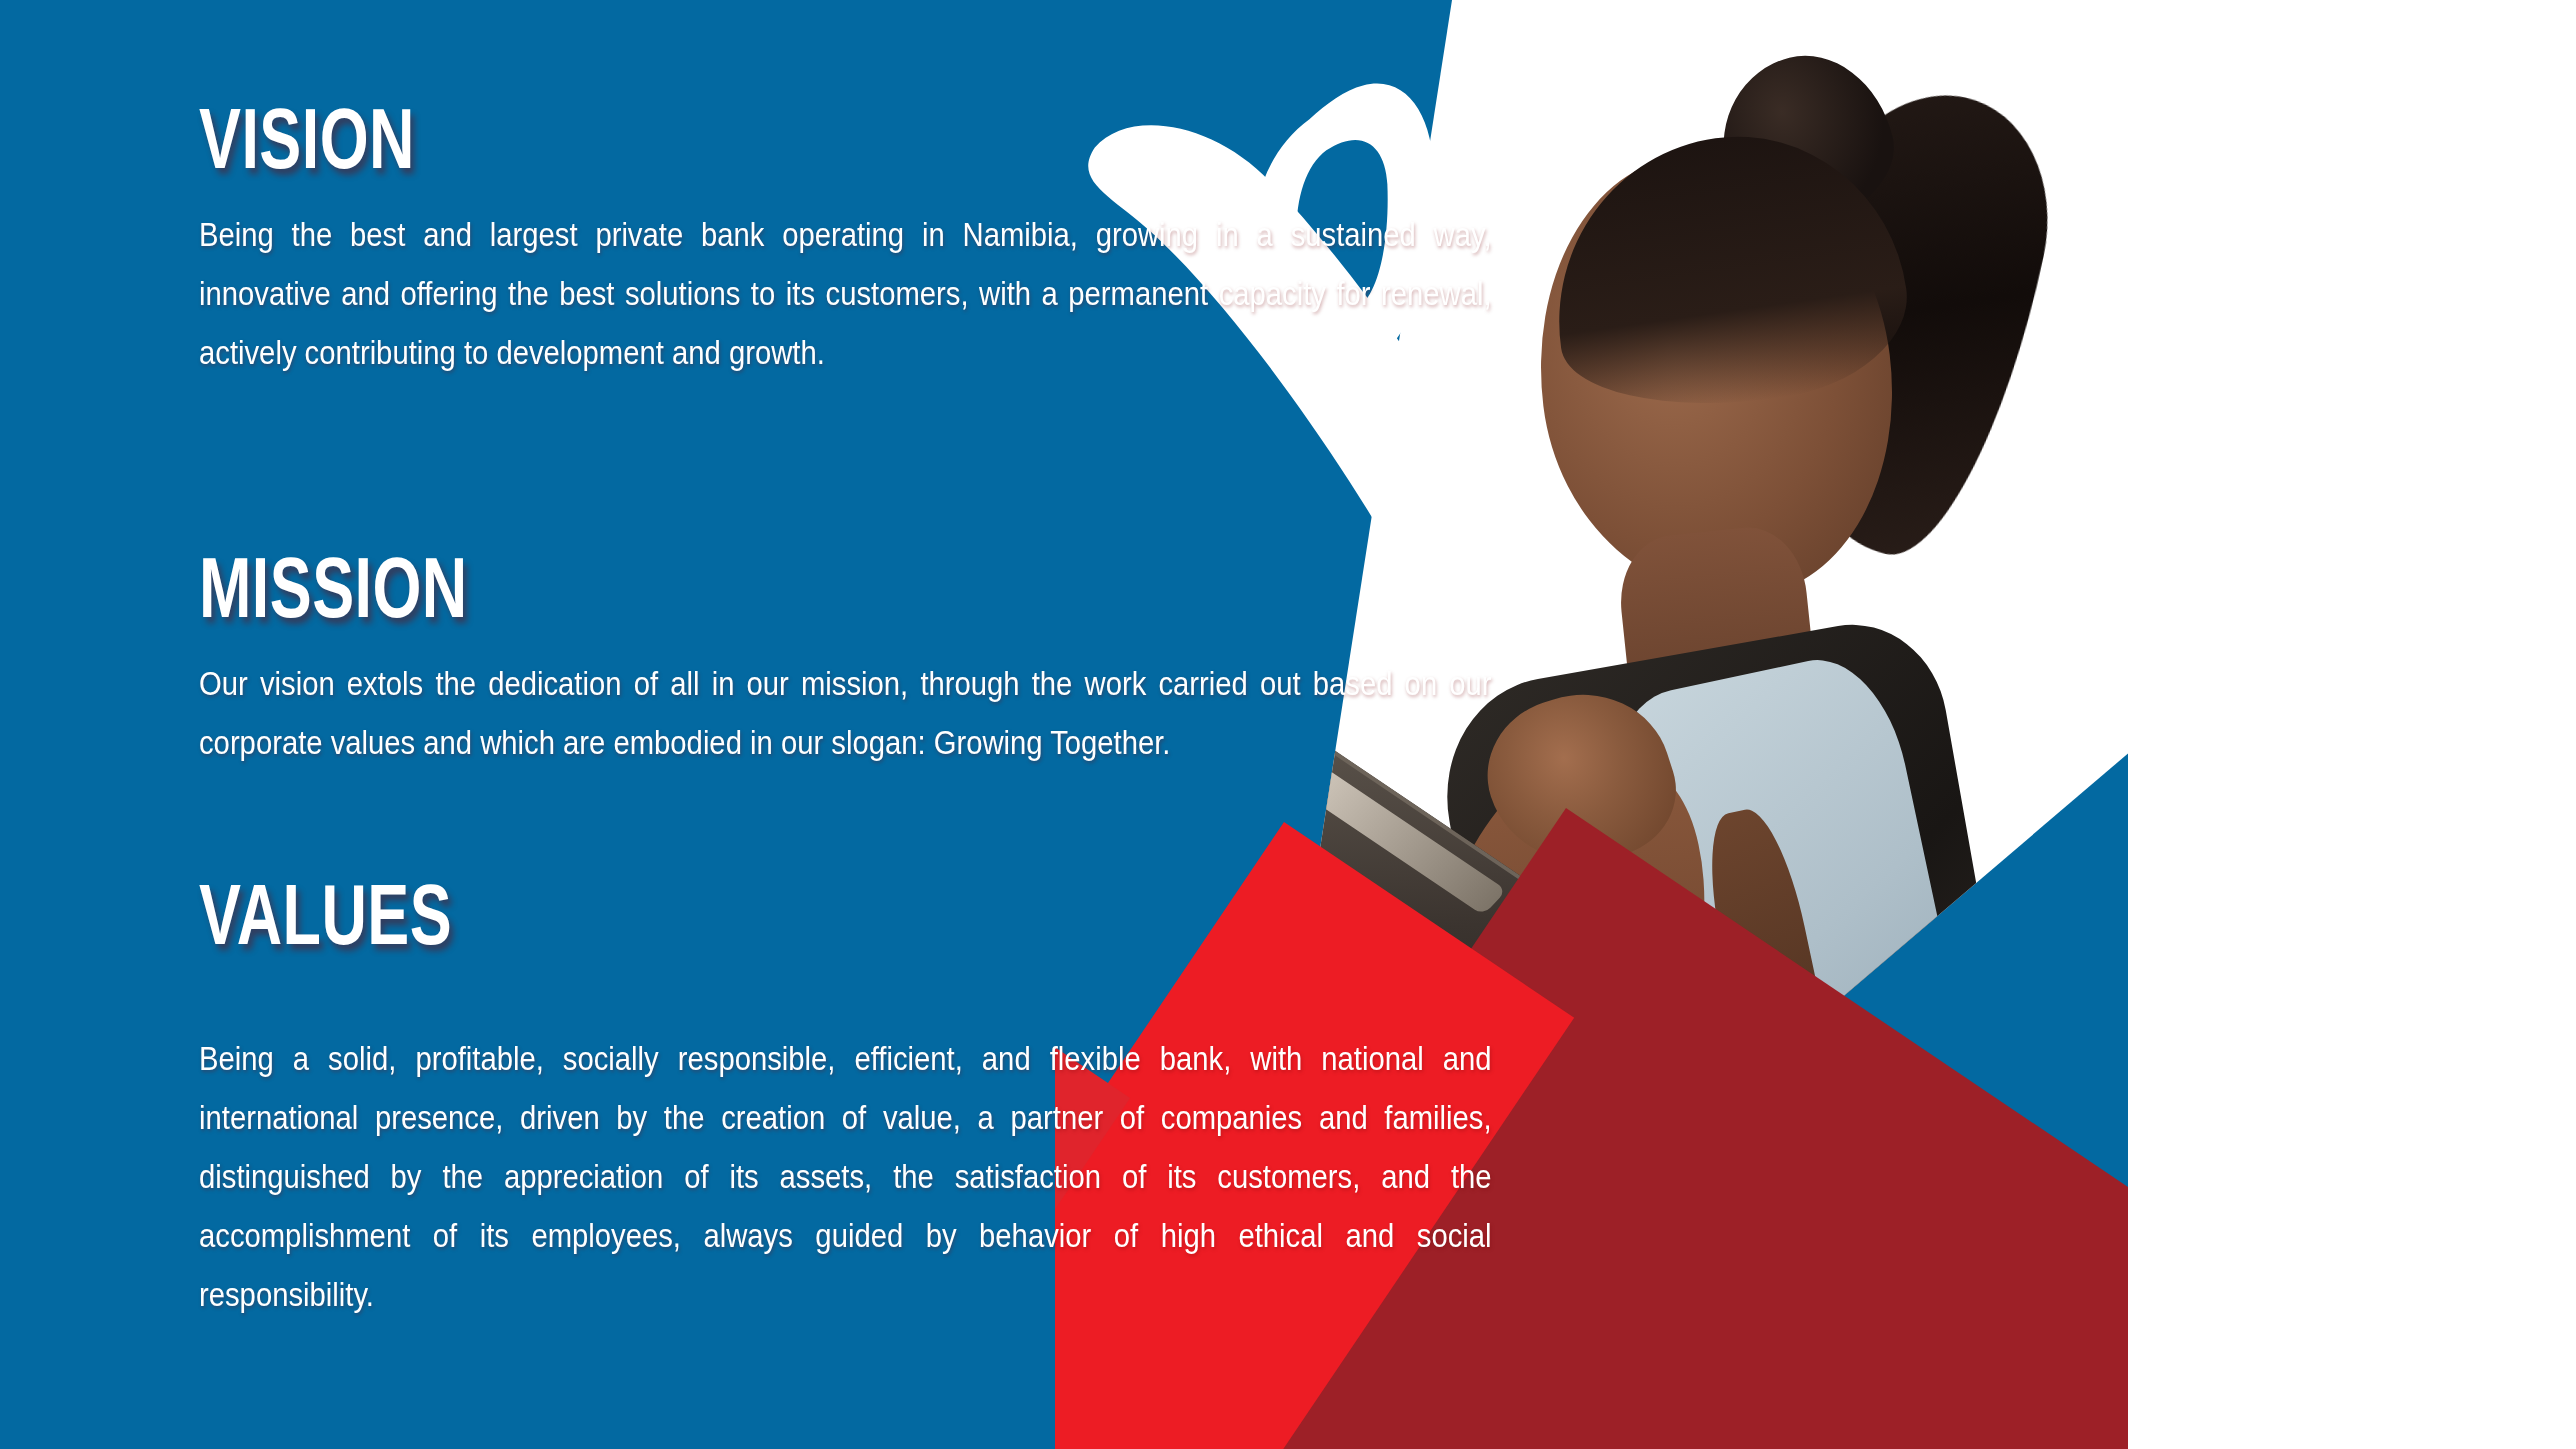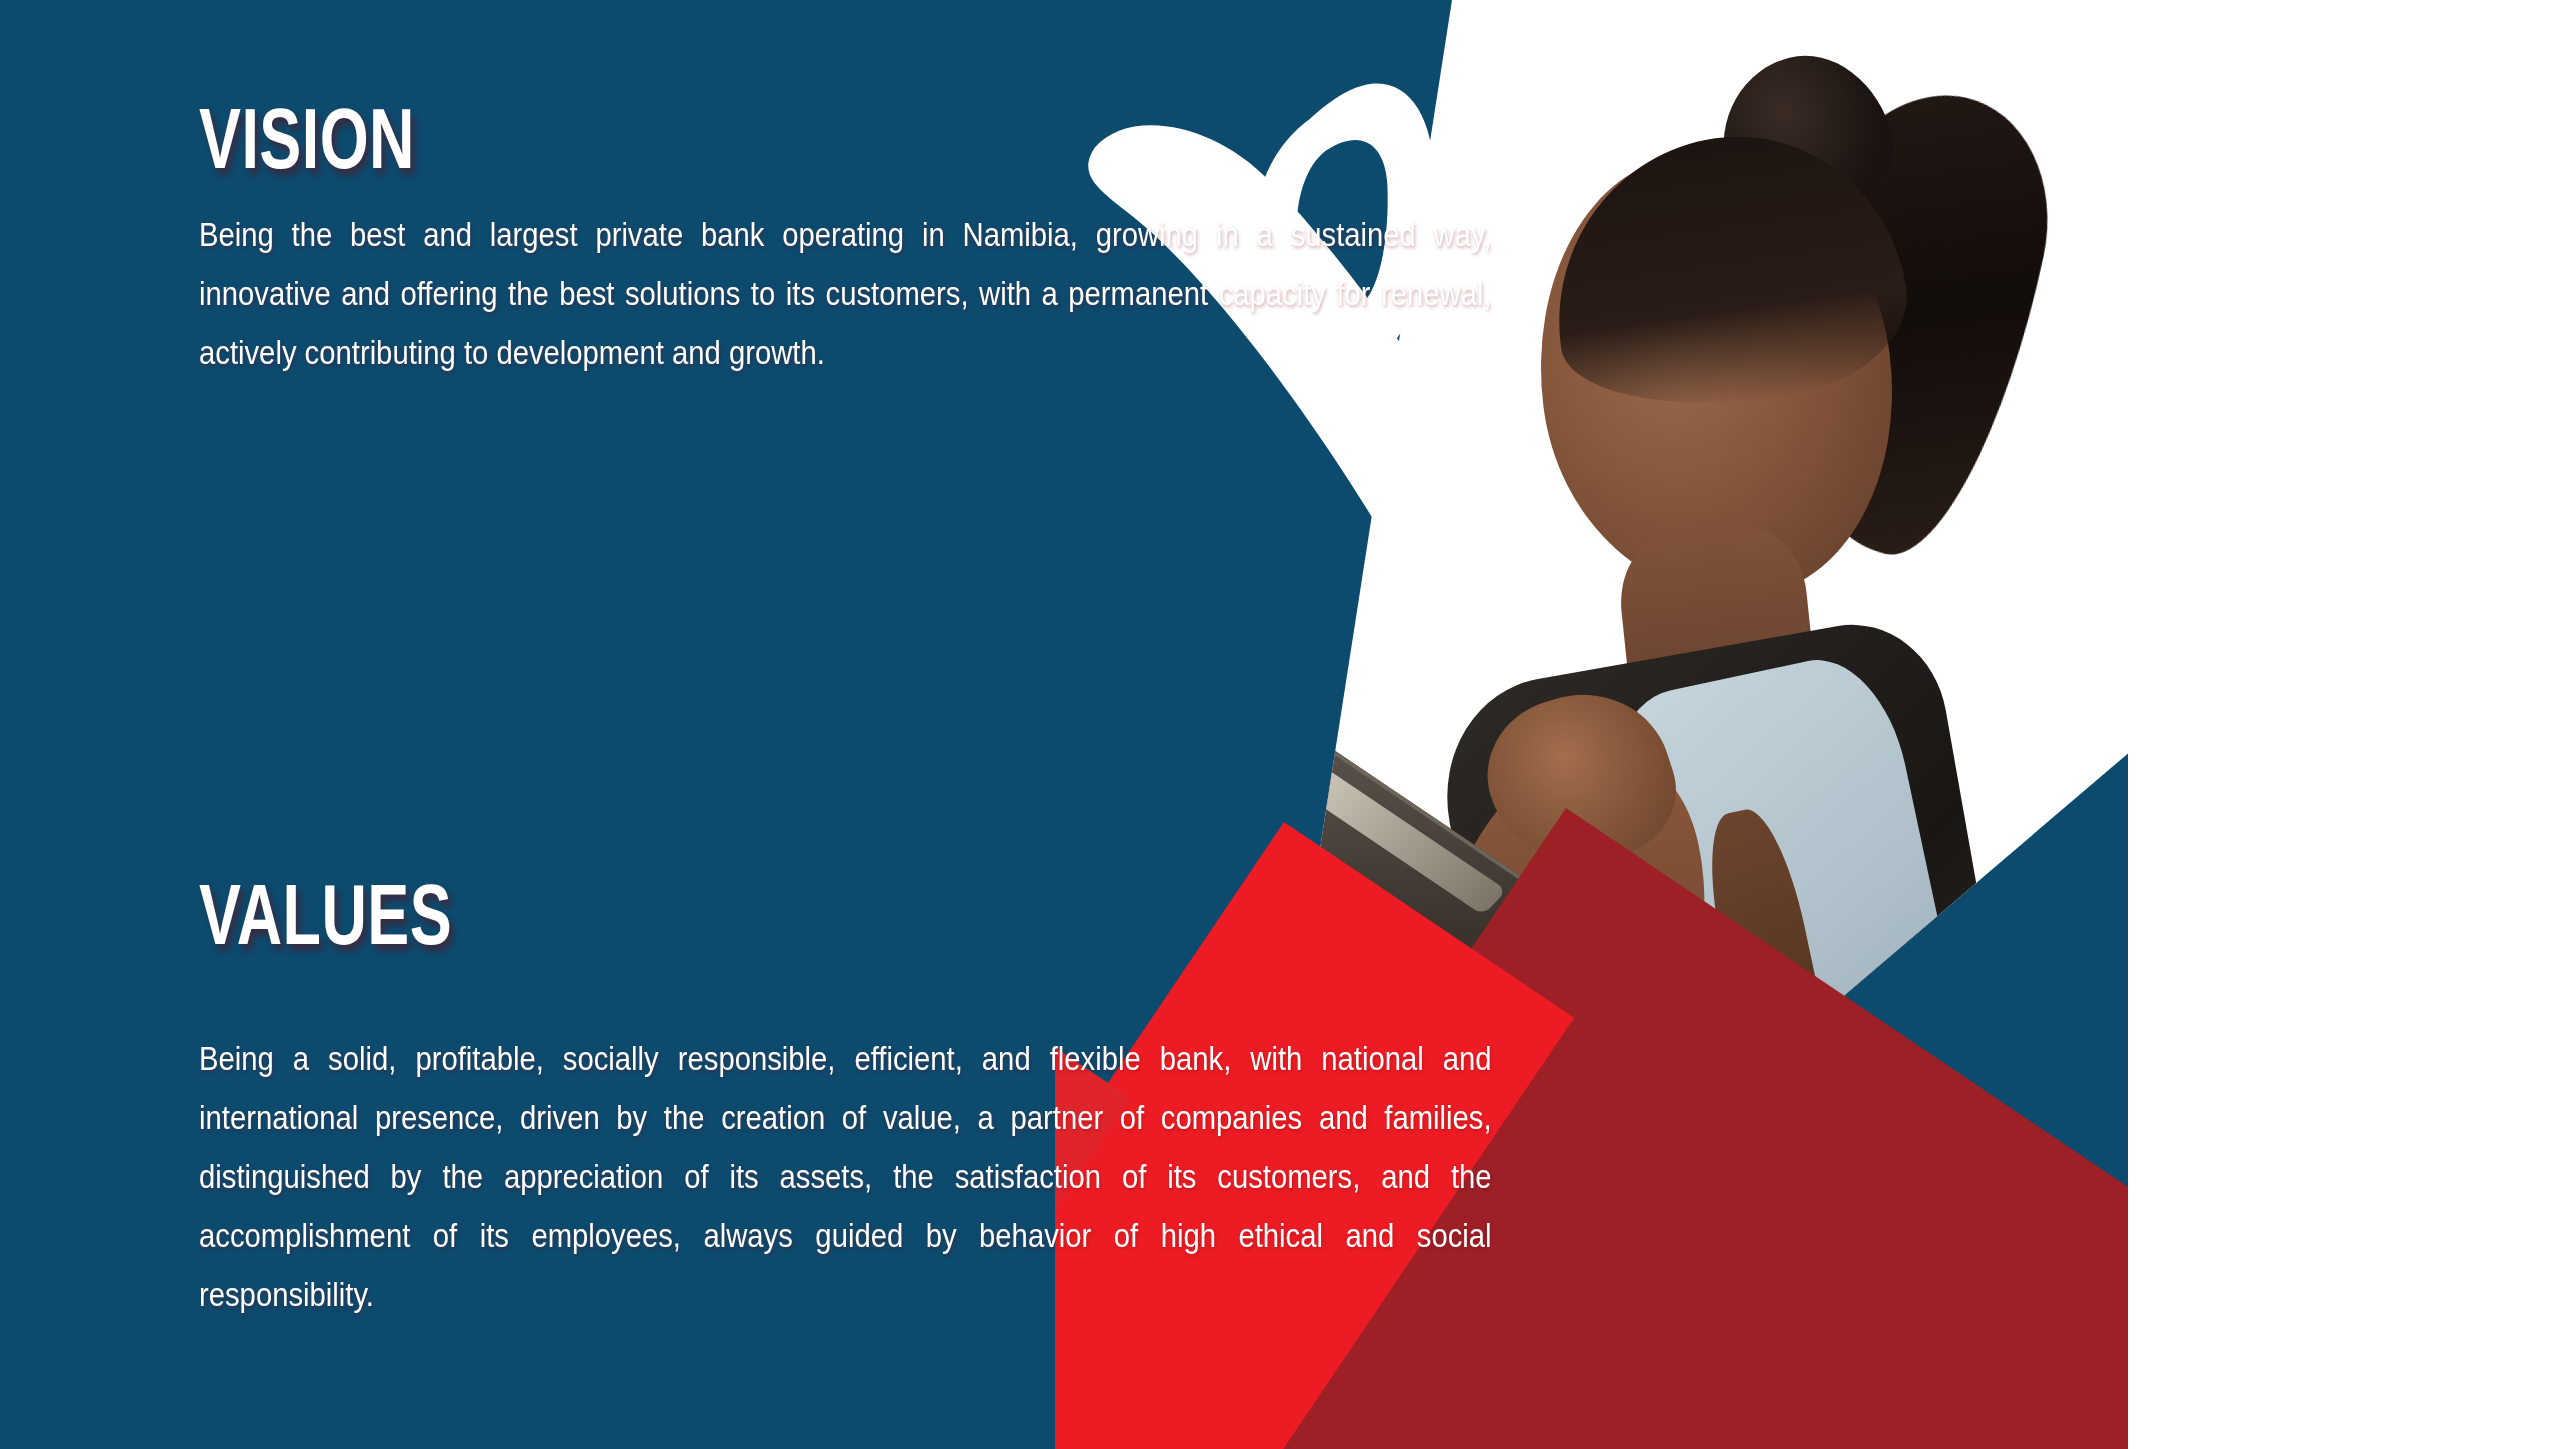--- a/index.html
+++ b/index.html
@@ -5,21 +5,21 @@
   html, body {
     margin: 0;
     padding: 0;
     background: #ffffff;
   }
   #slide {
     position: relative;
     width: 2128px;
     height: 1449px;
     overflow: hidden;
-    background: #0c4a6e;
+    background: #0369a1;
     font-family: "Liberation Sans", sans-serif;
   }
 
   
   .art {
     position: absolute;
     top: 0;
     right: 0;
     width: 1073px;
     height: 1449px;
@@ -335,20 +335,24 @@
     <div class="band band-mid"></div>
   </div>
 
   <div class="content">
 
     <div class="section" id="sec-vision">
       <h2 class="heading">VISION</h2>
       <p class="body-text">Being the best and largest private bank operating in Namibia, growing in a sustained way, innovative and offering the best solutions to its customers, with a permanent capacity for renewal, actively contributing to development and growth.</p>
     </div>
 
+    <div class="section" id="sec-mission">
+      <h2 class="heading">MISSION</h2>
+      <p class="body-text">Our vision extols the dedication of all in our mission, through the work carried out based on our corporate values and which are embodied in our slogan: Growing Together.</p>
+    </div>
 
     <div class="section" id="sec-values">
       <h2 class="heading">VALUES</h2>
       <p class="body-text">Being a solid, profitable, socially responsible, efficient, and flexible bank, with national and international presence, driven by the creation of value, a partner of companies and families, distinguished by the appreciation of its assets, the satisfaction of its customers, and the accomplishment of its employees, always guided by behavior of high ethical and social responsibility.</p>
     </div>
 
   </div>
 </div>
 
 

